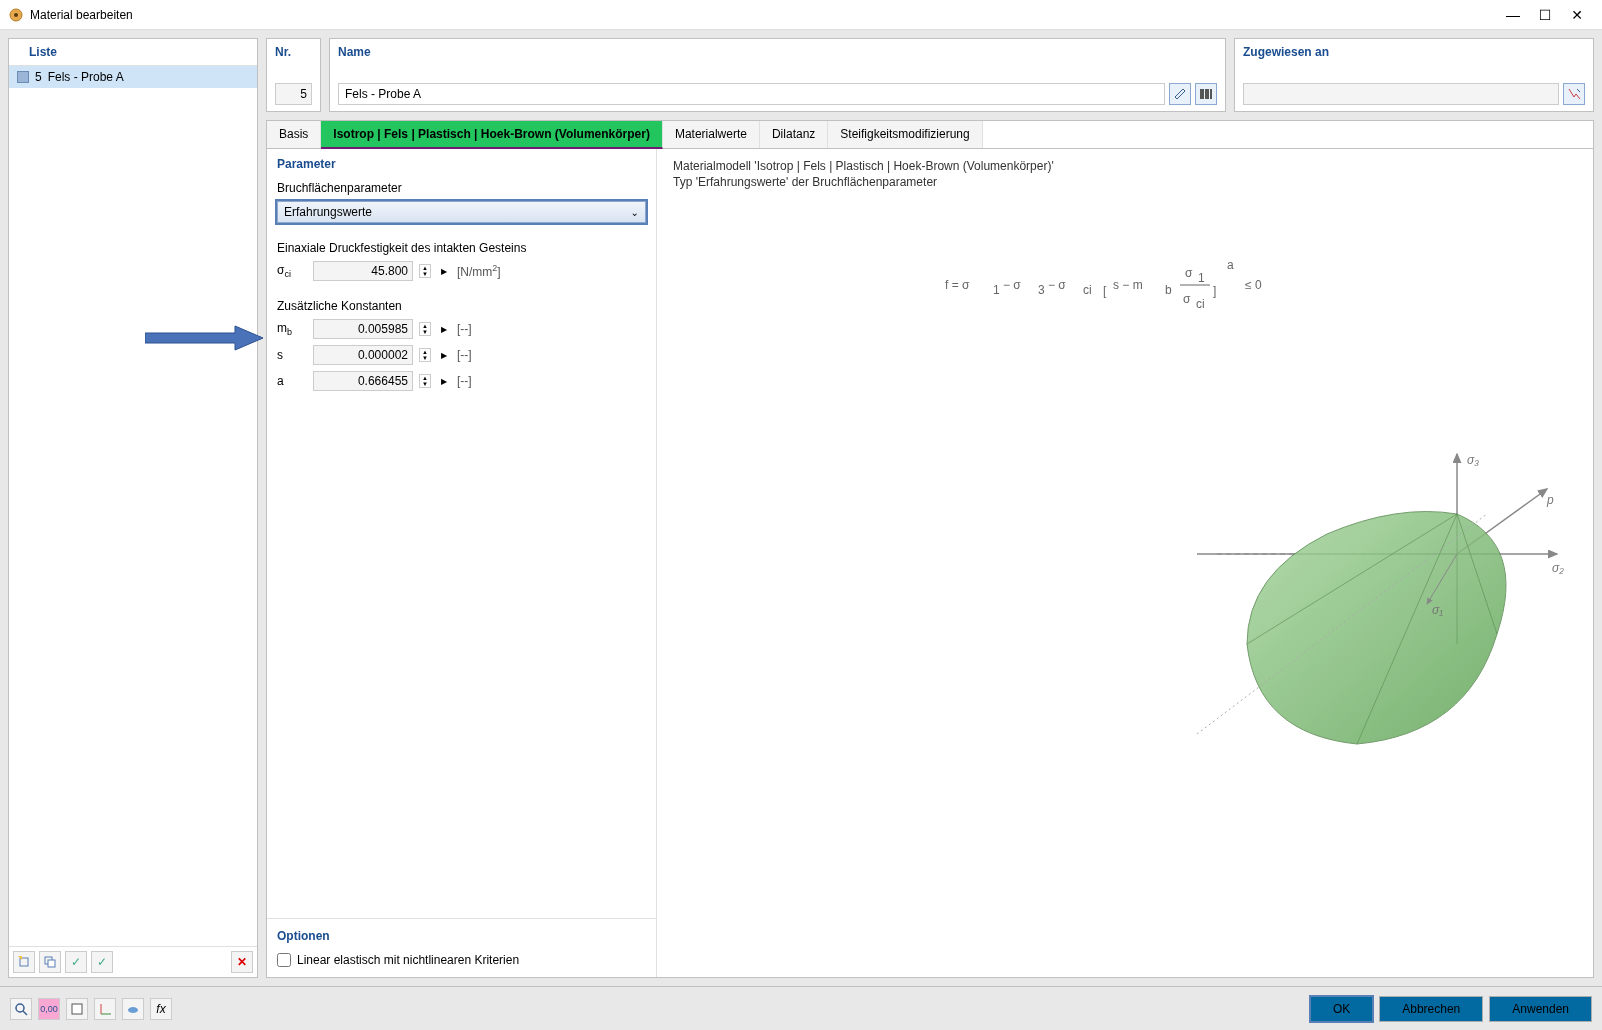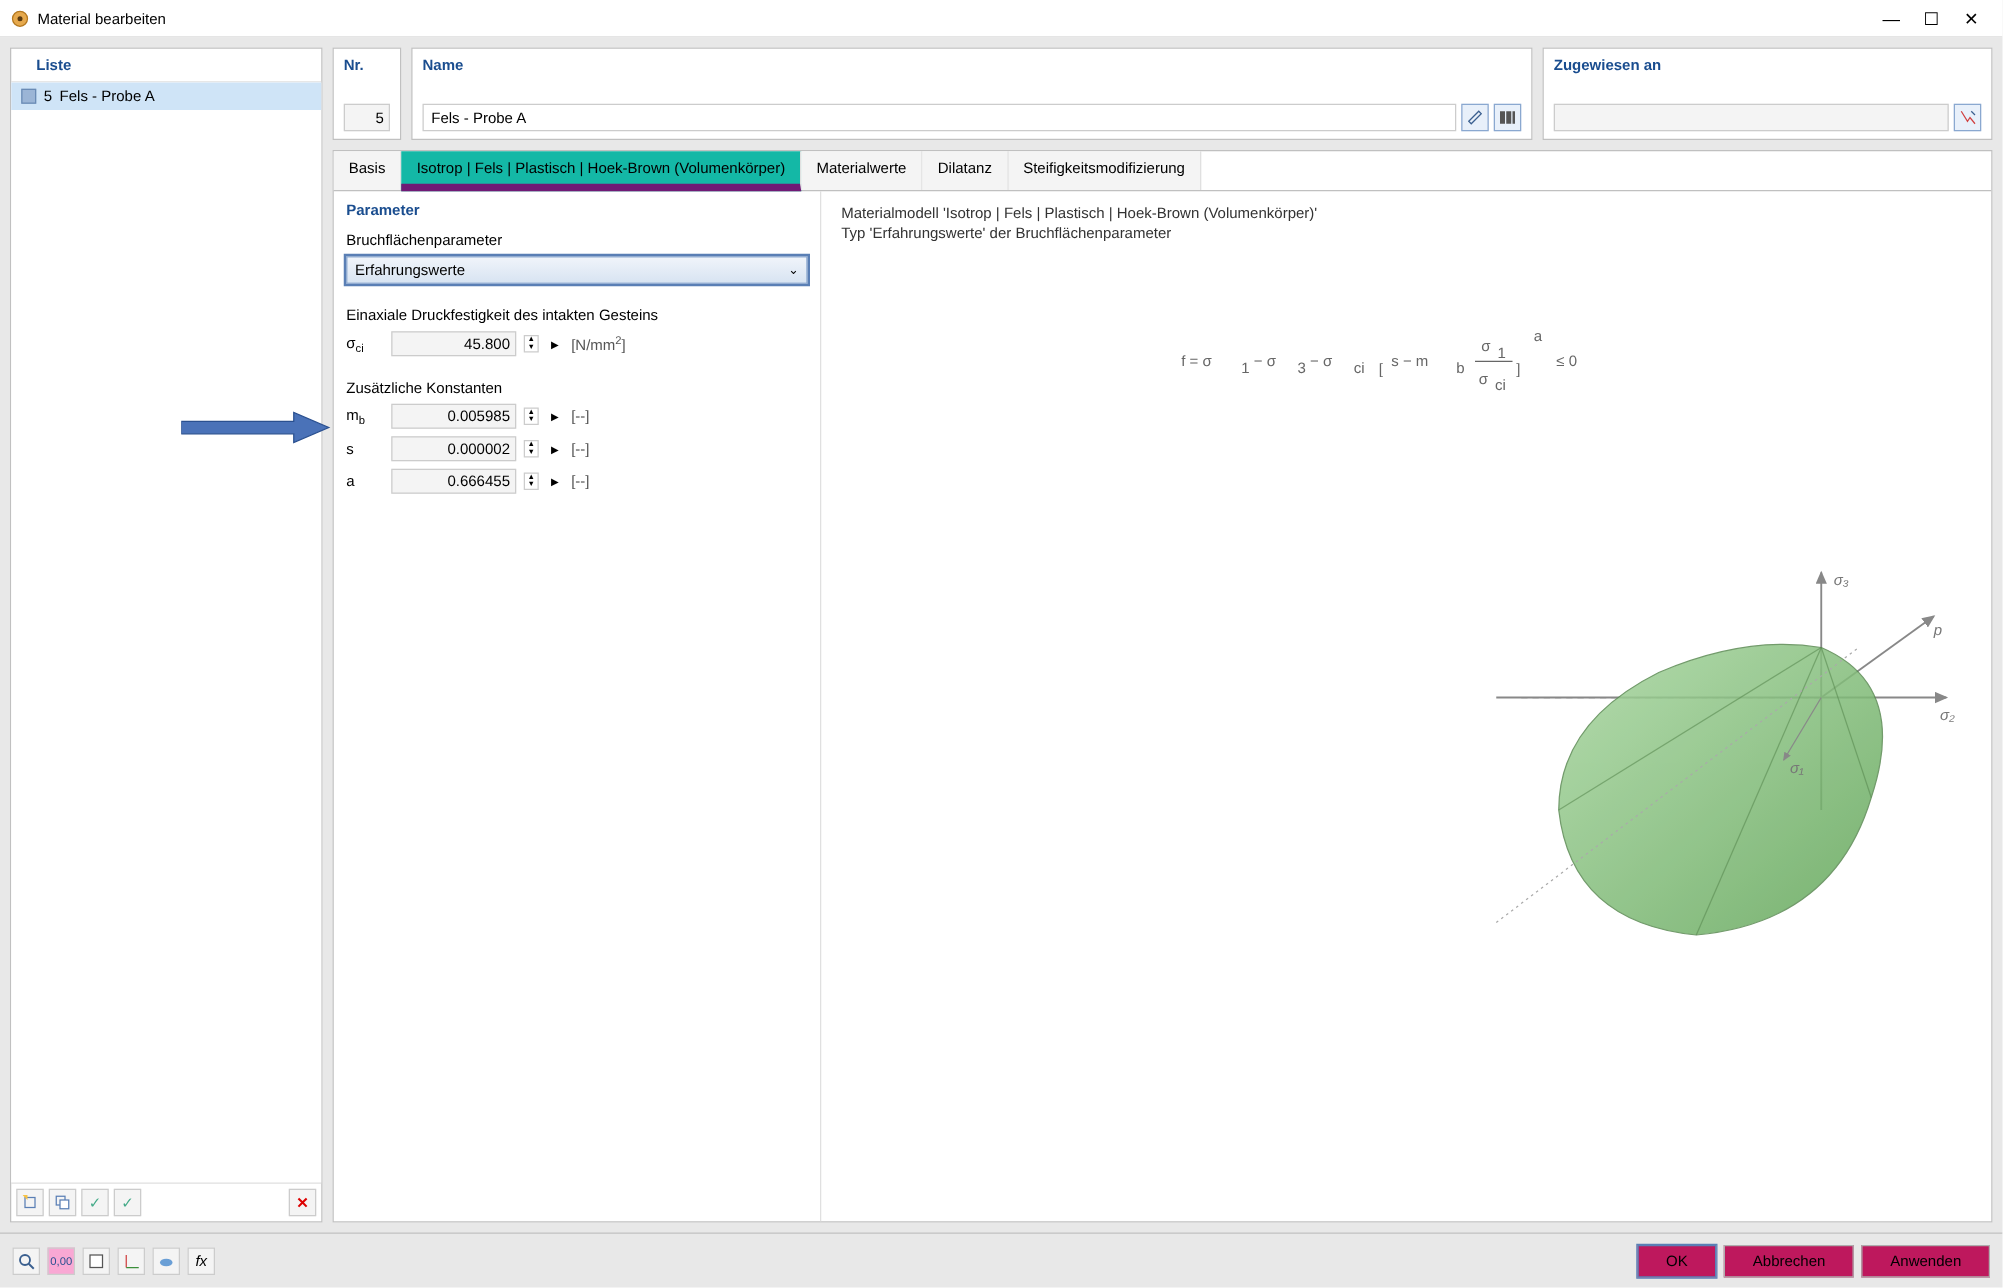--- a/index.html
+++ b/index.html
@@ -39,21 +39,21 @@
 .name-row input { flex: 1; border: 1px solid #ccc; padding: 3px 6px; }
 .small-btn { width: 22px; height: 22px; border: 1px solid #8aa8d0; background: #e8f0fa; display: flex; align-items: center; justify-content: center; cursor: pointer; }
 .assign-box { width: 360px; display: flex; flex-direction: column; }
 .assign-row { display: flex; gap: 4px; }
 .assign-row input { flex: 1; border: 1px solid #ccc; padding: 3px 6px; background: #f4f4f4; }
 
 
 .tabs-container { background: #fff; border: 1px solid #c0c0c0; flex: 1; display: flex; flex-direction: column; }
 .tabs { display: flex; border-bottom: 1px solid #c0c0c0; }
 .tab { padding: 6px 12px; border-right: 1px solid #e0e0e0; cursor: pointer; background: #f4f4f4; }
-.tab.active { background: #14b8a6; font-weight: 400; border-bottom: 6px solid #701a75; margin-bottom: -1px; }
+.tab.active { background: #22c55e; font-weight: 700; border-bottom: 2px solid #701a75; margin-bottom: -1px; }
 
 
 .content { flex: 1; display: flex; }
 .param-col { width: 390px; border-right: 1px solid #e0e0e0; display: flex; flex-direction: column; position: relative; }
 .info-col { flex: 1; padding: 10px 16px; }
 
 .section { padding: 8px 10px; }
 .section-title { color: #1a4d8f; font-weight: 600; margin-bottom: 10px; }
 .sub-label { margin-bottom: 6px; }
 
@@ -76,21 +76,21 @@
 .info-line { color: #333; margin-bottom: 2px; }
 .formula-area { margin-top: 60px; text-align: center; color: #555; font-size: 18px; font-family: "Times New Roman", serif; }
 .diagram-area { margin-top: 120px; display: flex; justify-content: flex-end; font-style: italic; }
 
 
 .pointer-arrow { position: absolute; left: -122px; top: 174px; }
 
 
 .bottom-bar { height: 44px; background: #e8e8e8; border-top: 1px solid #c0c0c0; display: flex; align-items: center; padding: 0 10px; gap: 6px; }
 .bottom-bar .spacer { flex: 1; }
-.dlg-btn { padding: 5px 22px; border: 1px solid #adadad; background: #be185d; cursor: pointer; }
+.dlg-btn { padding: 5px 22px; border: 1px solid #adadad; background: #0369a1; cursor: pointer; }
 .dlg-btn.primary { border: 1px solid #5a7fb5; outline: 1px solid #5a7fb5; }
 
 sub { font-size: 9px; }
 sup { font-size: 9px; }
 </style>
 </head>
 <body>
 
 <div class="titlebar">
   <span class="icon">
@@ -238,20 +238,27 @@
               <input value="0.666455" style="">
               <div class="spinner">
                   <span>▲</span>
                   <span>▼</span>
                 </div>
               <div class="arrow-btn">▶</div>
               <span class="unit">[--]</span>
             </div>
           </div>
 
+          <div class="options-section">
+            <div class="section-title">Optionen</div>
+            <div class="checkbox-row">
+              <input type="checkbox" style="">
+              <span>Linear elastisch mit nichtlinearen Kriterien</span>
+            </div>
+          </div>
         </div>
 
         <div class="info-col">
           <div class="info-line">Materialmodell 'Isotrop | Fels | Plastisch | Hoek-Brown (Volumenkörper)'</div>
           <div class="info-line">Typ 'Erfahrungswerte' der Bruchflächenparameter</div>
 
           <div class="formula-area">
             <svg width="360" height="70">
               <text x="0" y="40" font-family="Times New Roman" font-size="20" fill="#666">f = σ</text>
               <text x="48" y="45" font-size="13" fill="#666">1</text>

